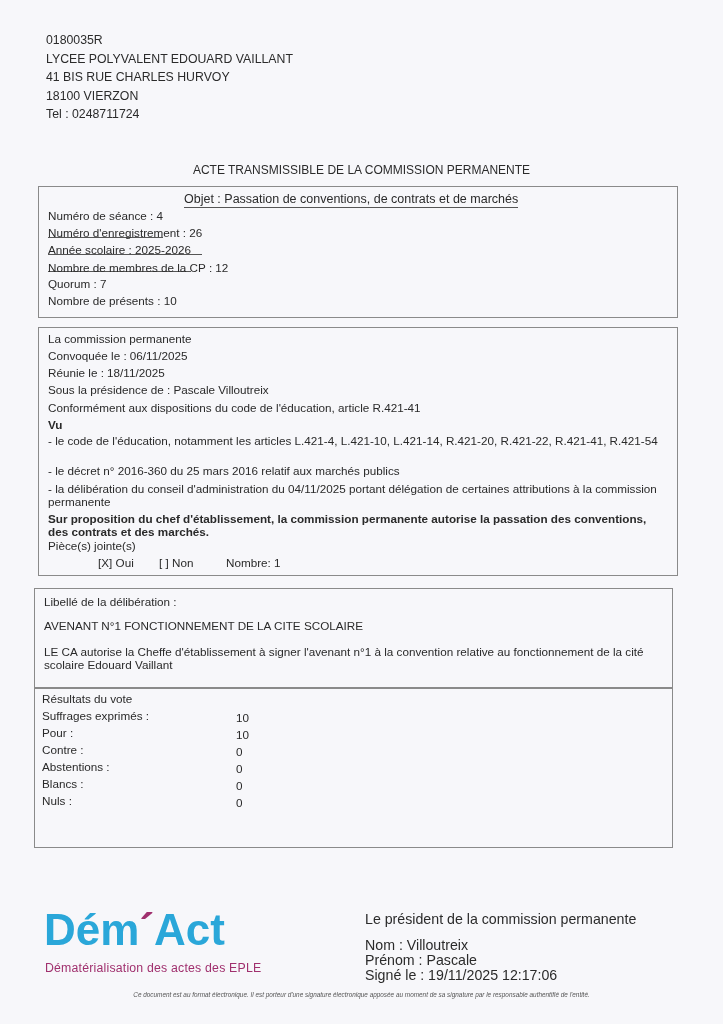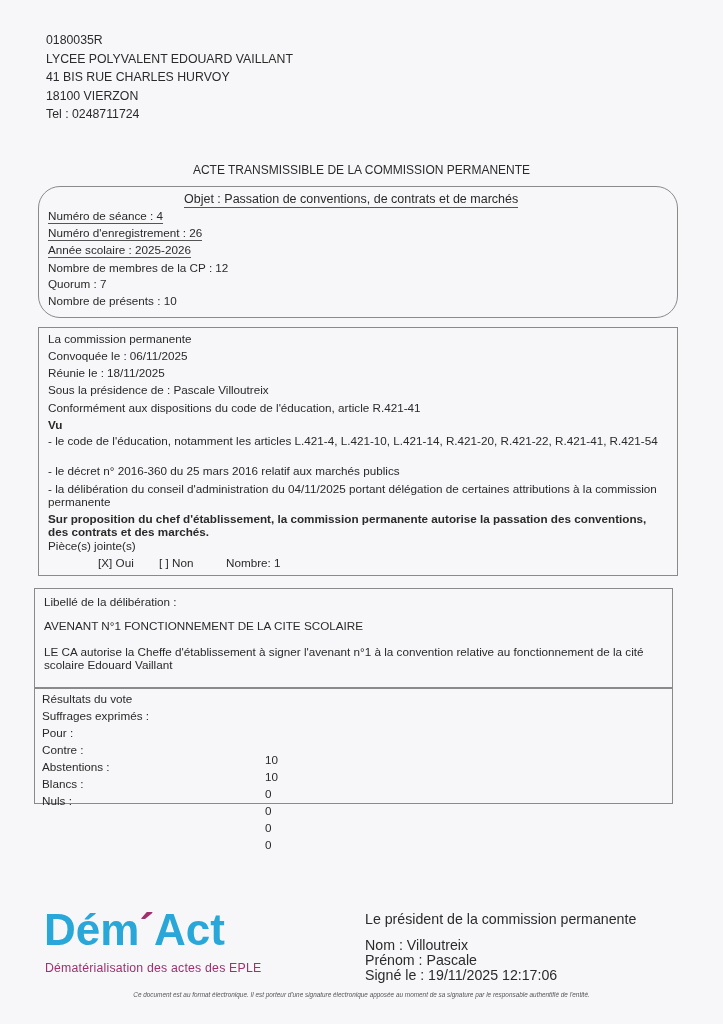--- a/index.html
+++ b/index.html
@@ -8,31 +8,31 @@
     background: #f7f7fa;
     font-family: "Liberation Sans", sans-serif;
     color: #2a2a2a;
     position: relative;
     overflow: hidden;
   }
   .abs { position: absolute; }
   .header-lines { left: 46px; top: 31px; font-size: 12.3px; line-height: 18.5px; color: #2b2b2b; }
   .acte-title { left: 0; width: 723px; top: 163px; text-align: center; font-size: 12px; color: #2b2b2b; }
   .box { position: absolute; border: 1.3px solid #8a8a8a; background: transparent; box-sizing: border-box; }
-  .box1 { left: 38px; top: 186px; width: 640px; height: 132px; border-radius: 22px; }
+  .box1 { left: 38px; top: 186px; width: 640px; height: 132px; }
   .box2 { left: 38px; top: 327px; width: 640px; height: 249px; }
   .box3 { left: 34px; top: 588px; width: 639px; height: 100px; padding-left: 39px; }
-  .box4 { left: 34px; top: 688px; width: 639px; height: 116px; }
+  .box4 { left: 34px; top: 688px; width: 639px; height: 160px; }
   .objet { position: absolute; left: 145px; top: 5px; font-size: 12.5px; border-bottom: 1.3px solid #555; padding-bottom: 1px; }
   .line { position: absolute; left: 9px; font-size: 11.7px; white-space: nowrap; }
-  .ul { border-bottom: 1.3px solid #555; padding-bottom: 1px; }
+  .ul { border-bottom: 1.3px solid #555; padding-bottom: 15px; }
   .wrap { position: absolute; left: 9px; width: 610px; font-size: 11.7px; line-height: 12.5px; }
   .bold { font-weight: bold; }
   .vote-row { position: absolute; left: 7px; font-size: 11.7px; }
-  .vote-val { position: absolute; left: 230px; font-size: 11.7px; margin-top: 42px; }
+  .vote-val { position: absolute; left: 201px; font-size: 11.7px; }
   .logo-main { left: 44px; top: 907px; font-size: 44px; font-weight: bold; color: #2aa7d9; letter-spacing: 0px; line-height: 46px; }
   .logo-accent { color: #a0306e; }
   .logo-sub { left: 45px; top: 961px; font-size: 12.3px; color: #a0306e; letter-spacing: 0.2px; }
   .sig-title { left: 365px; top: 911px; font-size: 14.2px; color: #2b2b2b; }
   .sig-line { left: 365px; font-size: 14.2px; color: #2b2b2b; line-height: 14px; }
   .footer-note { left: 0; width: 723px; top: 991px; text-align: center; font-size: 6.4px; font-style: italic; color: #555; }
 </style>
 </head>
 <body>
 

